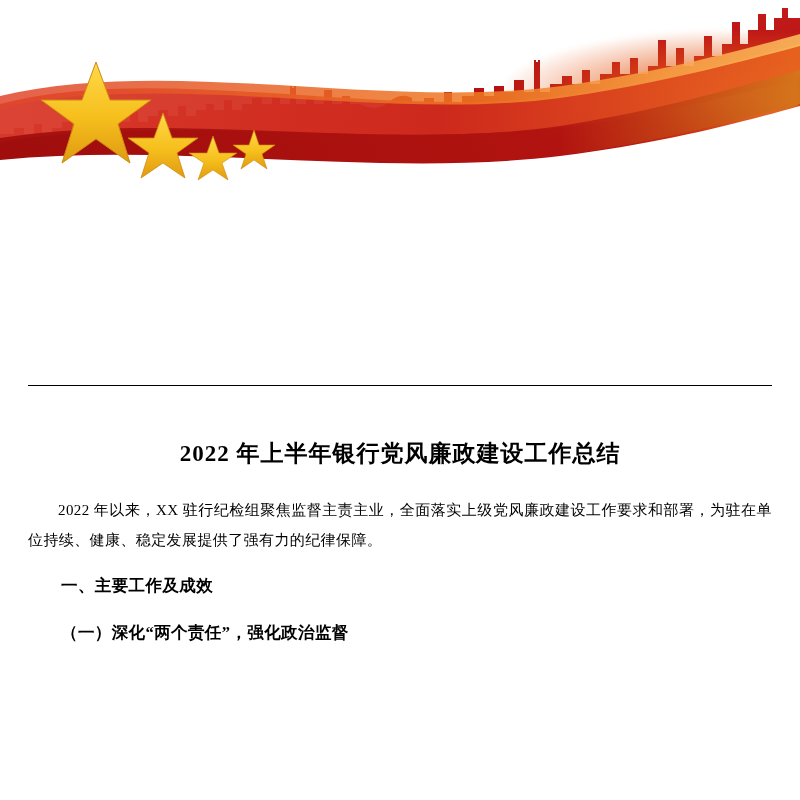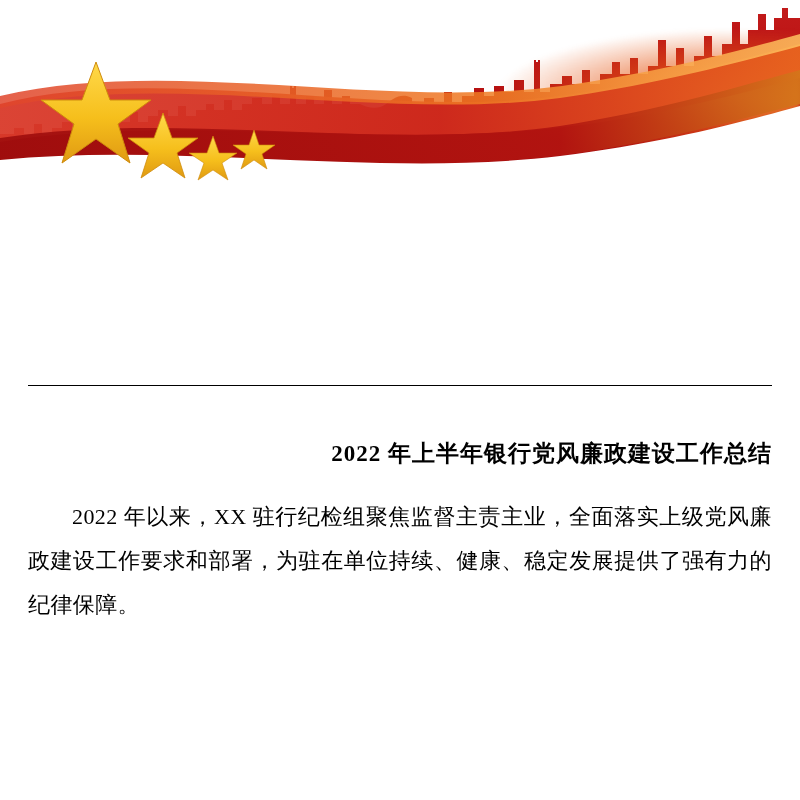--- a/index.html
+++ b/index.html
@@ -66,29 +66,29 @@
   .spacer-blank {
     height: 200px;
   }
   .rule {
     border: none;
     border-top: 1px solid #000000;
     margin: 0 0 0 0;
     width: 744px;
   }
   .doc-title {
-    text-align: right;
+    text-align: center;
     font-size: 23px;
     font-weight: bold;
     letter-spacing: 1px;
     margin: 52px 0 26px 0;
     font-family: "Liberation Serif", serif;
   }
   .para {
-    font-size: 22px;
+    font-size: 15px;
     line-height: 2.0;
     text-align: justify;
     text-indent: 2em;
     margin: 12px 0 14px 0;
     letter-spacing: 0.4px;
   }
   .heading {
     font-size: 16.5px;
     line-height: 2.0;
     font-weight: bold;
@@ -190,15 +190,17 @@
 
 <div class="page">
   <div class="spacer-blank"></div>
 
   <hr class="rule">
 
   <h1 class="doc-title">2022 年上半年银行党风廉政建设工作总结</h1>
 
   <p class="para">2022 年以来，XX 驻行纪检组聚焦监督主责主业，全面落实上级党风廉政建设工作要求和部署，为驻在单位持续、健康、稳定发展提供了强有力的纪律保障。</p>
 
-
+  <p class="heading">一、主要工作及成效</p>
+
+  <p class="heading">（一）深化“两个责任”，强化政治监督</p>
 
 </div>
 
 </body></html>

